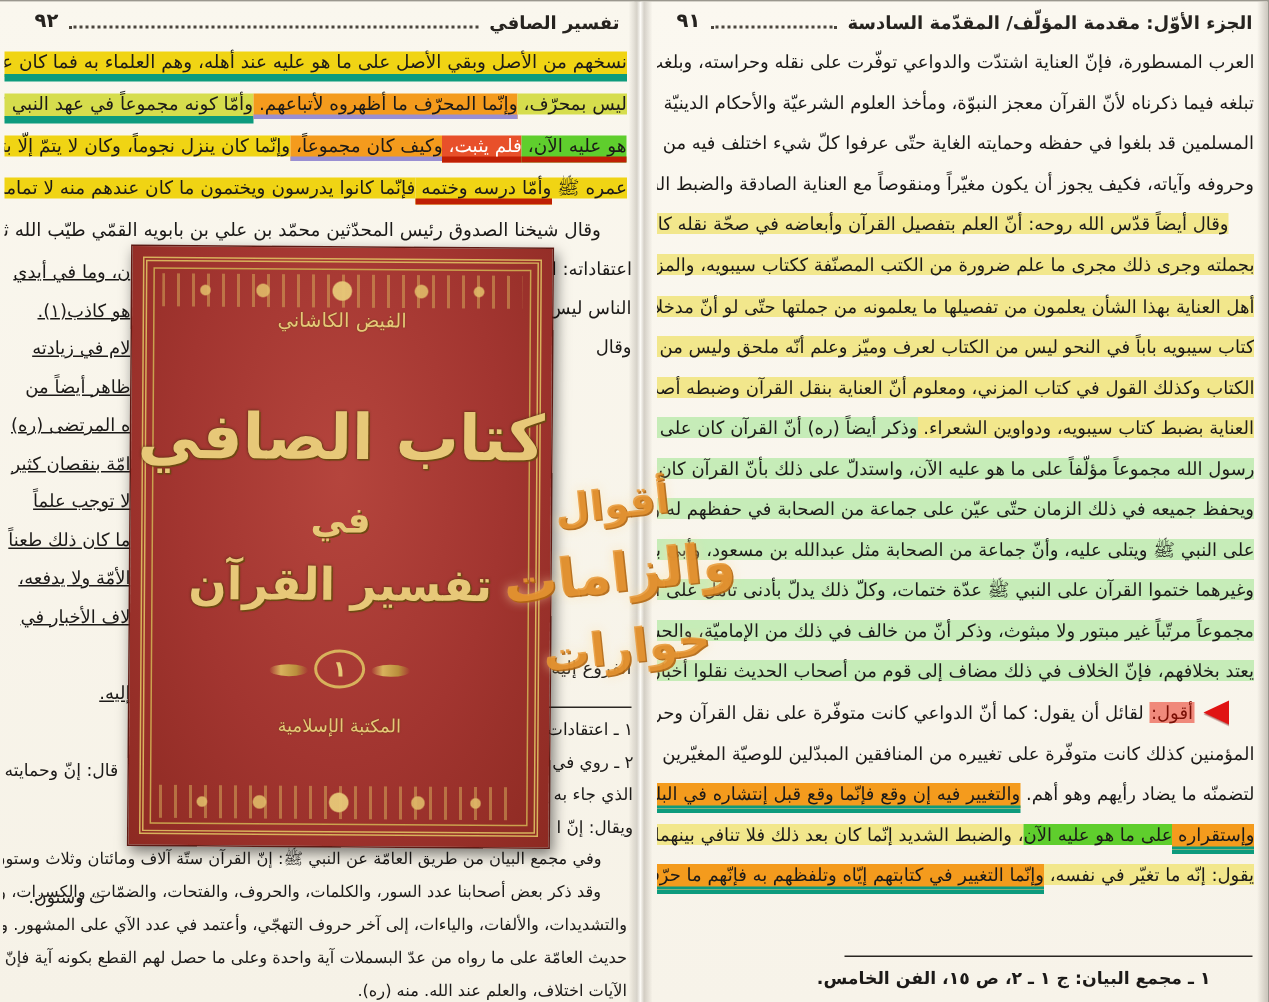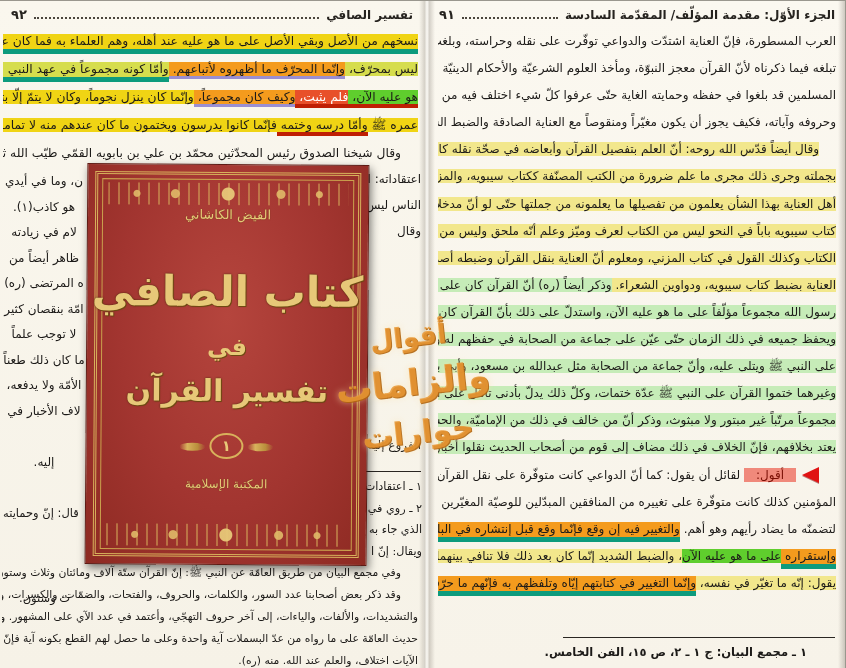--- a/index.html
+++ b/index.html
@@ -14,54 +14,54 @@
   .page.right{left:428px; right:0; background:linear-gradient(180deg,#fbf8f0,#f7f3e9);}
   .gutter{position:absolute; left:420px; top:0; width:16px; height:100%; z-index:4;
     background:linear-gradient(90deg, rgba(60,50,40,0) 0%, rgba(60,50,40,.18) 35%, rgba(255,255,255,.5) 50%, rgba(60,50,40,.20) 65%, rgba(60,50,40,0) 100%);}
   .edge-right{position:absolute; right:0; top:0; width:7px; height:100%; z-index:4;
     background:linear-gradient(270deg, rgba(70,60,50,.25), rgba(70,60,50,0));}
 
   
   .hdr{position:absolute; top:5px; left:12px; right:10px; display:flex; align-items:flex-end;
     font-size:12px; font-weight:bold; color:#26231f; height:16px;}
   .hdr .dots{flex:1; border-bottom:2px dotted #4a453d; margin:0 7px 3px 7px; height:1px;}
-  .hdr .num{font-size:13px;}
+  .hdr .num{font-size:13px;margin-left:12px;}
 
   
   .tl{position:relative; text-align:justify; text-align-last:justify; overflow:hidden; white-space:nowrap;}
   .tl.ind{padding-right:17px;}
   .tl.short{text-align-last:right;}
   .rp-body{position:absolute; top:27px; right:9px; left:11px;}
   .rp-body .tl{height:27.1px; line-height:27.1px; font-size:12px;}
   .lp-top{position:absolute; top:26px; right:5px; left:4px;}
   .lp-top .tl{height:28.1px; line-height:28.1px; font-size:12.3px;}
   .lp-bottom{position:absolute; top:561px; right:5px; left:3px;}
   .lp-bottom .tl{height:22px; line-height:22px; font-size:10.8px;}
 
   
   .hl-y{background:#f2e78c;}
   .hl-g{background:#c6ecb8;}
   .hl-yv{background:#f0d414;}
   .hl-yg{background:#d6dd4d;}
   .hl-gv{background:#5fce2d;}
   .hl-o{background:#f49b1d;}
   .hl-r{background:#e8502a; color:#ffffff;}
-  .hl-rose{background:#f0897b; color:#7a0f05; padding:0 12px;}
+  .hl-rose{background:#f0897b; color:#7a0f05; padding:0 1px;}
   .ul-teal{border-bottom:2px solid #0d9b7d; box-shadow:0 3px 0 #0d9b7d; padding-bottom:1px;}
   .ul-purple{border-bottom:3px solid #9a8fd2;}
   .ul-dred{border-bottom:4px solid #bf1f04;}
 
   .arrow{display:inline-block; width:0; height:0; vertical-align:middle;
     border-top:8px solid transparent; border-bottom:8px solid transparent;
     border-right:17px solid #e01313; margin-left:6px; filter:drop-shadow(0 1px 0 rgba(120,0,0,.5));}
 
   
   .frag{overflow:hidden; white-space:nowrap;}
   .lp-leftcol{position:absolute; top:168px; left:2px; width:86px; z-index:1; direction:rtl;}
-  .lp-leftcol .frag{height:25.5px; line-height:25.5px; font-size:12px; text-align:center;}
+  .lp-leftcol .frag{height:25.5px; line-height:25.5px; font-size:12px; text-align:right;text-decoration:underline;}
   .lp-rightcol{position:absolute; top:165px; left:362px; width:60px; z-index:1;}
   .lp-rightcol .frag{height:26px; line-height:26px; font-size:12px; text-align:right;}
   .lp-midfrag{position:absolute; top:437px; left:356px; width:66px; font-size:12px; z-index:1; overflow:hidden; white-space:nowrap; text-align:right;}
   .lp-fnrule{position:absolute; top:470px; left:356px; width:66px; border-top:1.5px solid #2a2622; z-index:1;}
   .lp-fncol{position:absolute; top:475px; left:352px; width:71px; z-index:1;}
   .lp-fncol .frag{height:21.5px; line-height:21.5px; font-size:11.2px; text-align:right;}
   .lp-fnleft1{position:absolute; top:505px; left:4px; width:112px; font-size:11.5px; z-index:1; white-space:nowrap; overflow:hidden; text-align:left;}
   .lp-fnleft2{position:absolute; top:544px; left:20px; width:92px; font-size:11.5px; z-index:1; white-space:nowrap; overflow:hidden; text-align:left;margin-top:46px;}
 
   

